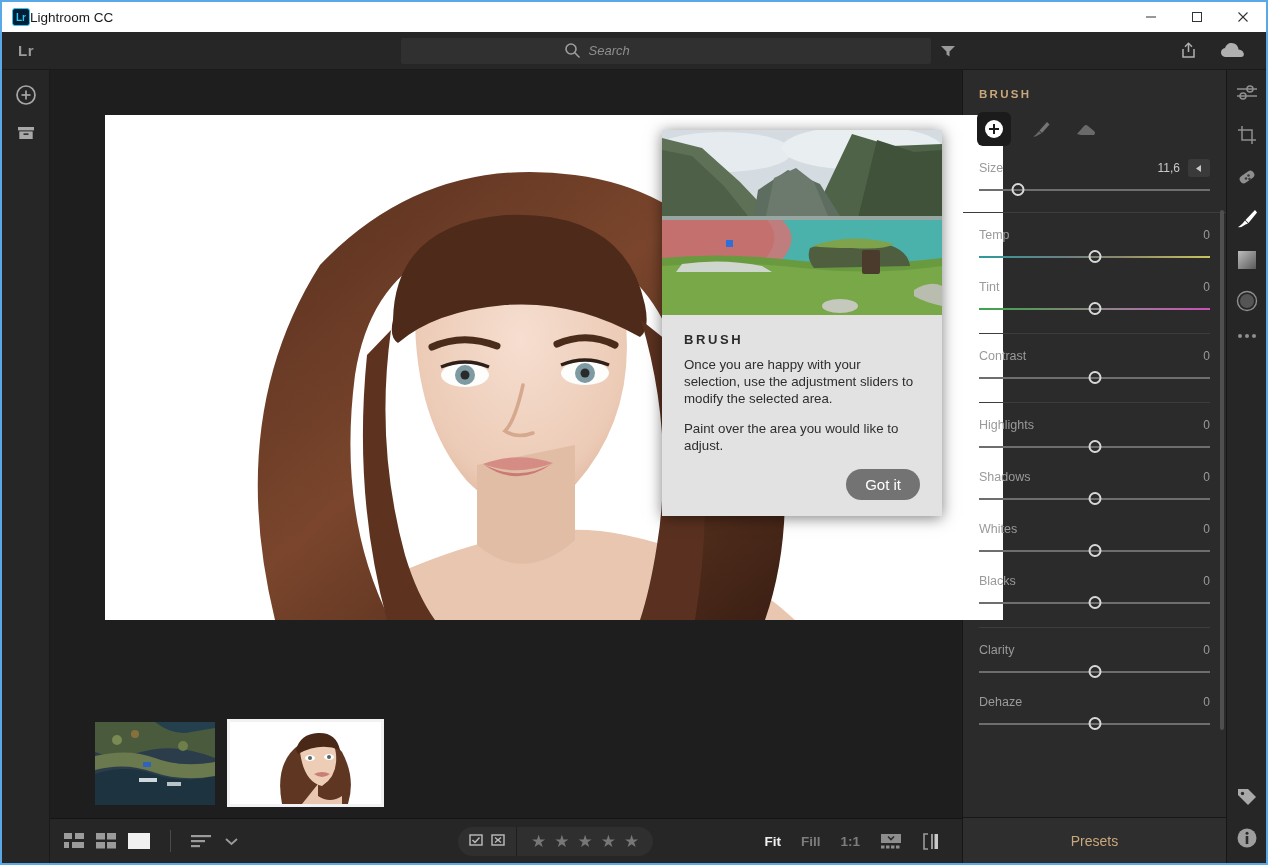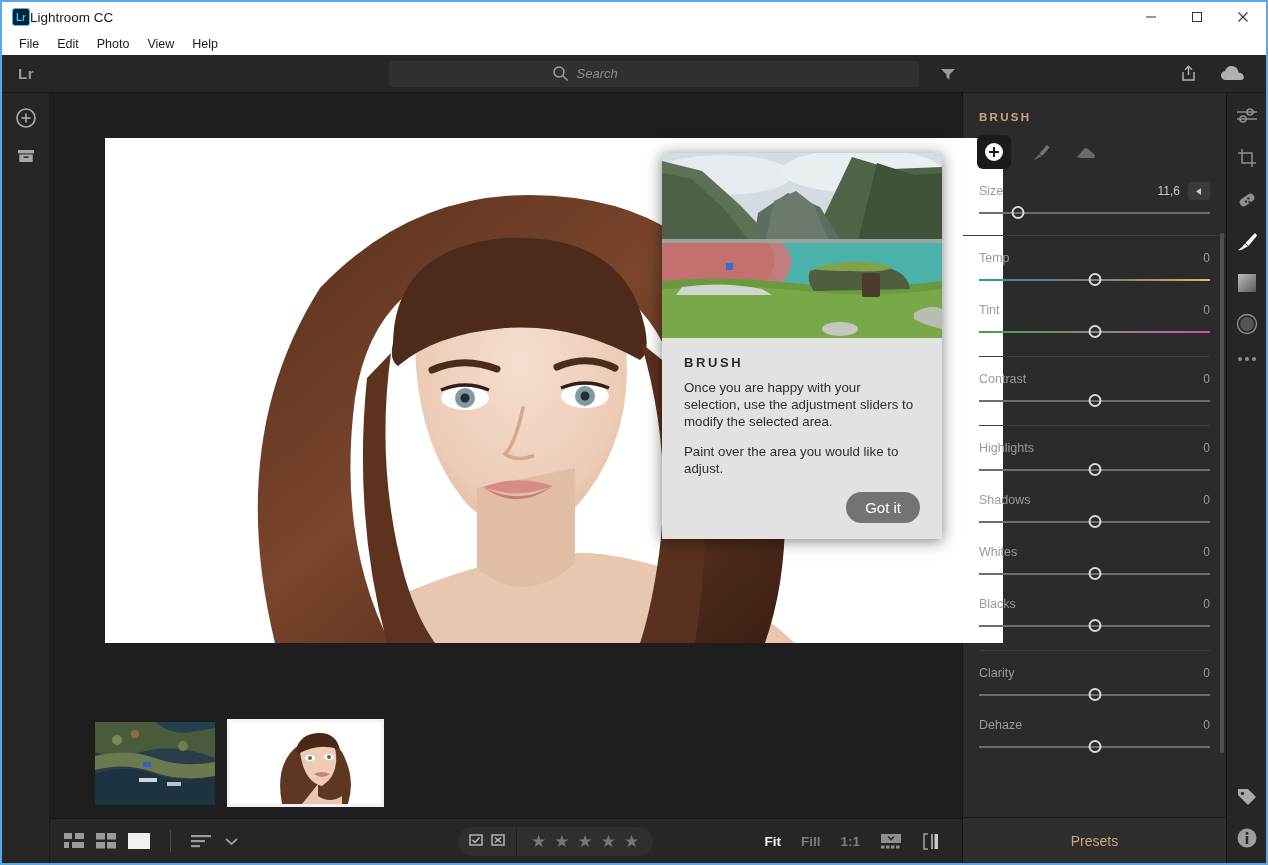--- a/index.html
+++ b/index.html
@@ -28,21 +28,21 @@
   
   .menubar { height: 23px; background: #fff; display: flex; align-items: center; flex: 0 0 23px; padding-left: 8px; }
   .menu-item { font-size: 12.5px; color: #1b1b1b; padding: 2px 9px; }
 
   
   .header {
     height: 38px; background: #262626; flex: 0 0 38px; display: flex; align-items: center;
     border-bottom: 1px solid #1a1a1a; position: relative;
   }
   .lr-mark { width: 48px; text-align: center; color: #9a9a9a; font-size: 15px; font-weight: bold; letter-spacing: .5px; }
-  .searchwrap { position: absolute; left: 387px; width: 530px; height: 26px; background: #303030; border-radius: 2px; display: flex; align-items: center; justify-content: center; }
+  .searchwrap { position: absolute; left: 399px; width: 530px; height: 26px; background: #303030; border-radius: 2px; display: flex; align-items: center; justify-content: center; }
   .search-icon { color: #9e9e9e; margin-right: 8px; display:flex; }
   .search-input {
     background: transparent; border: 0; outline: none; color: #b5b5b5;
     font-size: 13px; font-style: italic; font-family: "Liberation Sans", sans-serif; width: 180px;
   }
   .search-input::placeholder { color: #8e8e8e; font-style: italic; }
   .hdr-right { margin-left: auto; display: flex; align-items: center; gap: 22px; padding-right: 20px; }
   .hdr-ico { color: #b0b0b0; display: flex; }
   .filter-ico { position: absolute; left: 938px; color: #9a9a9a; display: flex; }
 
@@ -145,27 +145,20 @@
       </div>
       <div class="tb-btn close">
         <svg width="12" height="12" viewBox="0 0 12 12">
             <line x1="1.5" y1="1.5" x2="10.5" y2="10.5" stroke="#333" stroke-width="1.1"></line>
             <line x1="10.5" y1="1.5" x2="1.5" y2="10.5" stroke="#333" stroke-width="1.1"></line>
           </svg>
       </div>
     </div>
   </div>
 
-  <div class="menubar">
-    <div class="menu-item">File</div>
-    <div class="menu-item">Edit</div>
-    <div class="menu-item">Photo</div>
-    <div class="menu-item">View</div>
-    <div class="menu-item">Help</div>
-  </div>
 
   <div class="header">
     <div class="lr-mark">Lr</div>
     <div class="searchwrap">
       <span class="search-icon">
         <svg width="17" height="17" viewBox="0 0 17 17">
             <circle cx="7" cy="7" r="5" fill="none" stroke="#9e9e9e" stroke-width="1.6"></circle>
             <line x1="10.8" y1="10.8" x2="15.5" y2="15.5" stroke="#9e9e9e" stroke-width="1.6"></line>
           </svg>
       </span>

